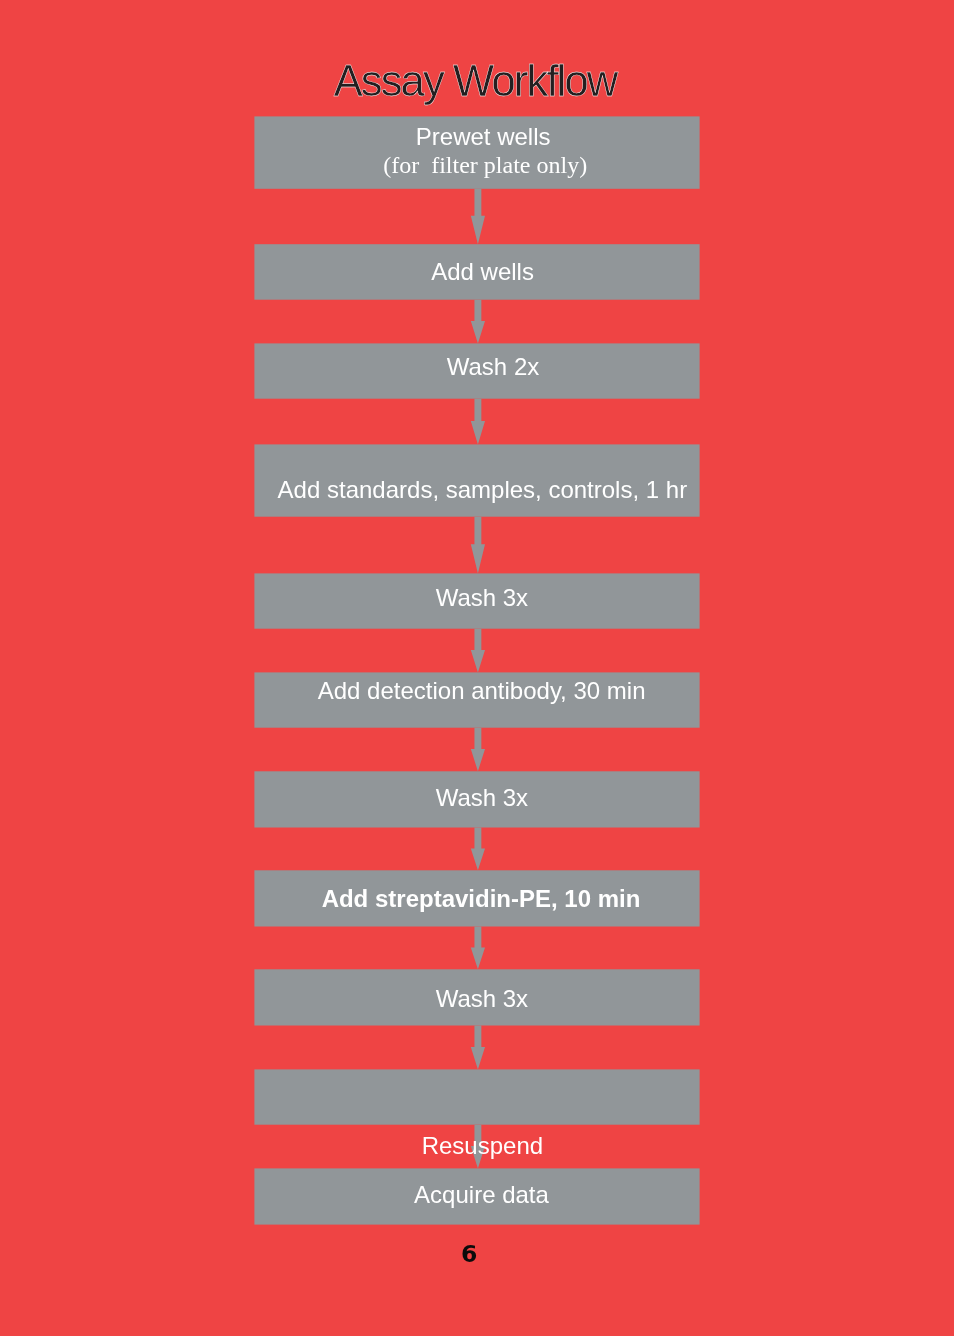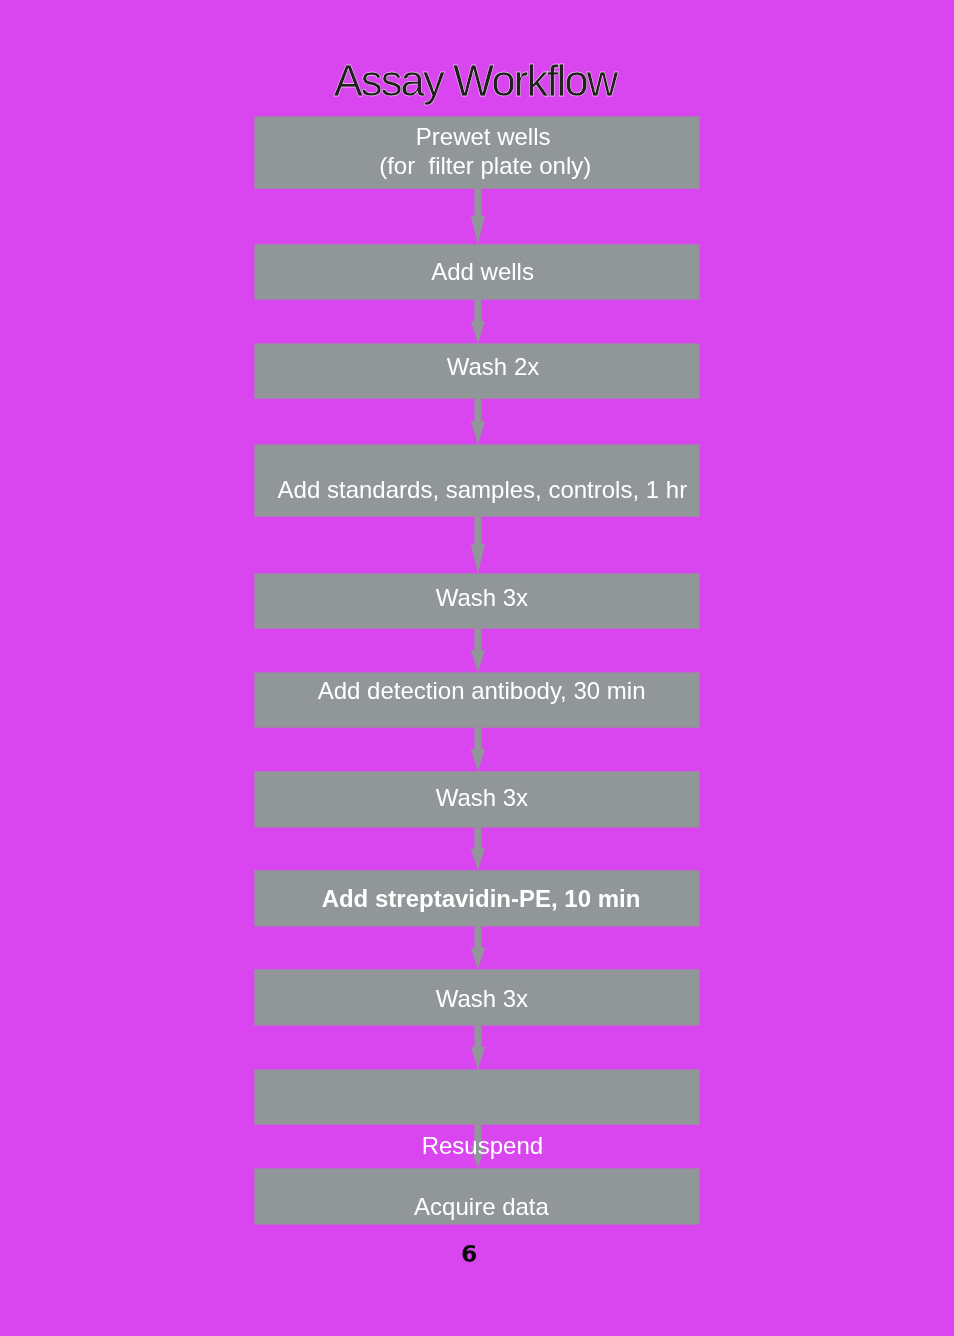--- a/index.html
+++ b/index.html
@@ -58,21 +58,21 @@
     font-family: "DejaVu Sans", sans-serif;
     font-weight: bold;
     font-size: 23.5px;
     line-height: 1;
     color: #0b0b0b;
   }
 </style>
 </head>
 <body>
 
-<div id="slide" style="background: #d946ef;">
+<div id="slide" style="background: #ef4444;">
 
   <div id="title" style="color: rgb(35, 31, 32);">Assay Workflow</div>
 
   <svg id="shapes" width="954" height="1336" viewBox="0 0 954 1336">
     <rect class="node-box" x="254.4" y="116.4" width="445.2" height="72.4" fill="#919699"></rect>
     <rect class="node-box" x="254.4" y="244.2" width="445.2" height="55.5" fill="#919699"></rect>
     <rect class="node-box" x="254.4" y="343.4" width="445.2" height="55.3" fill="#919699"></rect>
     <rect class="node-box" x="254.4" y="444.4" width="445.2" height="72.3" fill="#919699"></rect>
     <rect class="node-box" x="254.4" y="573.4" width="445.2" height="55.3" fill="#919699"></rect>
     <rect class="node-box" x="254.4" y="672.4" width="445.2" height="55.3" fill="#919699"></rect>
@@ -88,28 +88,28 @@
     <path class="edge-arrow" d="M474.45 628.6999999999999L481.34999999999997 628.6999999999999L481.34999999999997 650.0255999999999L485 650.0255999999999L477.9 672.4L470.79999999999995 650.0255999999999L474.45 650.0255999999999Z" fill="#919699"></path>
     <path class="edge-arrow" d="M474.45 727.6999999999999L481.34999999999997 727.6999999999999L481.34999999999997 748.9767999999999L485 748.9767999999999L477.9 771.3L470.79999999999995 748.9767999999999L474.45 748.9767999999999Z" fill="#919699"></path>
     <path class="edge-arrow" d="M474.45 827.5L481.34999999999997 827.5L481.34999999999997 848.3864L485 848.3864L477.9 870.3L470.79999999999995 848.3864L474.45 848.3864Z" fill="#919699"></path>
     <path class="edge-arrow" d="M474.45 926.5L481.34999999999997 926.5L481.34999999999997 947.3864L485 947.3864L477.9 969.3L470.79999999999995 947.3864L474.45 947.3864Z" fill="#919699"></path>
     <path class="edge-arrow" d="M474.45 1025.5L481.34999999999997 1025.5L481.34999999999997 1046.9232L485 1046.9232L477.9 1069.4L470.79999999999995 1046.9232L474.45 1046.9232Z" fill="#919699"></path>
     <path class="edge-arrow" d="M474.45 1124.7L481.34999999999997 1124.7L481.34999999999997 1146.0256000000002L485 1146.0256000000002L477.9 1168.4L470.79999999999995 1146.0256000000002L474.45 1146.0256000000002Z" fill="#919699"></path>
   </svg>
 
   <div id="labels">
     <div class="node-label" style="left: 183.2px; top: 122.1px; color: rgb(255, 255, 255);">Prewet wells</div>
-    <div class="node-label" style="left: 185.2px; top: 151.1px; color: rgb(255, 255, 255);">(for  filter plate only)</div>
+    <div class="node-label" style="left: 185.2px; top: 151.1px; color: rgb(255, 255, 255); font-family: Liberation Serif, serif;">(for  filter plate only)</div>
     <div class="node-label" style="left: 182.6px; top: 256.8px; color: rgb(255, 255, 255);">Add wells</div>
     <div class="node-label" style="left: 193px; top: 352.1px; color: rgb(255, 255, 255);">Wash 2x</div>
     <div class="node-label" style="left: 182.4px; top: 475px; color: rgb(255, 255, 255);">Add standards, samples, controls, 1 hr</div>
     <div class="node-label" style="left: 181.9px; top: 583.4px; color: rgb(255, 255, 255);">Wash 3x</div>
     <div class="node-label" style="left: 181.6px; top: 676px; color: rgb(255, 255, 255);">Add detection antibody, 30 min</div>
     <div class="node-label" style="left: 181.9px; top: 783.4px; color: rgb(255, 255, 255);">Wash 3x</div>
     <div class="node-label" style="left: 181px; top: 884px; color: rgb(255, 255, 255); font-weight: bold;">Add streptavidin-PE, 10 min</div>
     <div class="node-label" style="left: 181.9px; top: 984.2px; color: rgb(255, 255, 255);">Wash 3x</div>
     <div class="node-label" style="left: 182.4px; top: 1082.5px; color: rgb(255, 255, 255); margin-top: 48px;">Resuspend</div>
-    <div class="node-label" style="left: 181.5px; top: 1180.1px; color: rgb(255, 255, 255); margin-top: 12px;">Acquire data</div>
+    <div class="node-label" style="left: 181.5px; top: 1180.1px; color: rgb(255, 255, 255);">Acquire data</div>
   </div>
 
   <div id="pagenum" style="color: rgb(11, 11, 11);">6</div>
 
 </div>
 
 </body></html>

